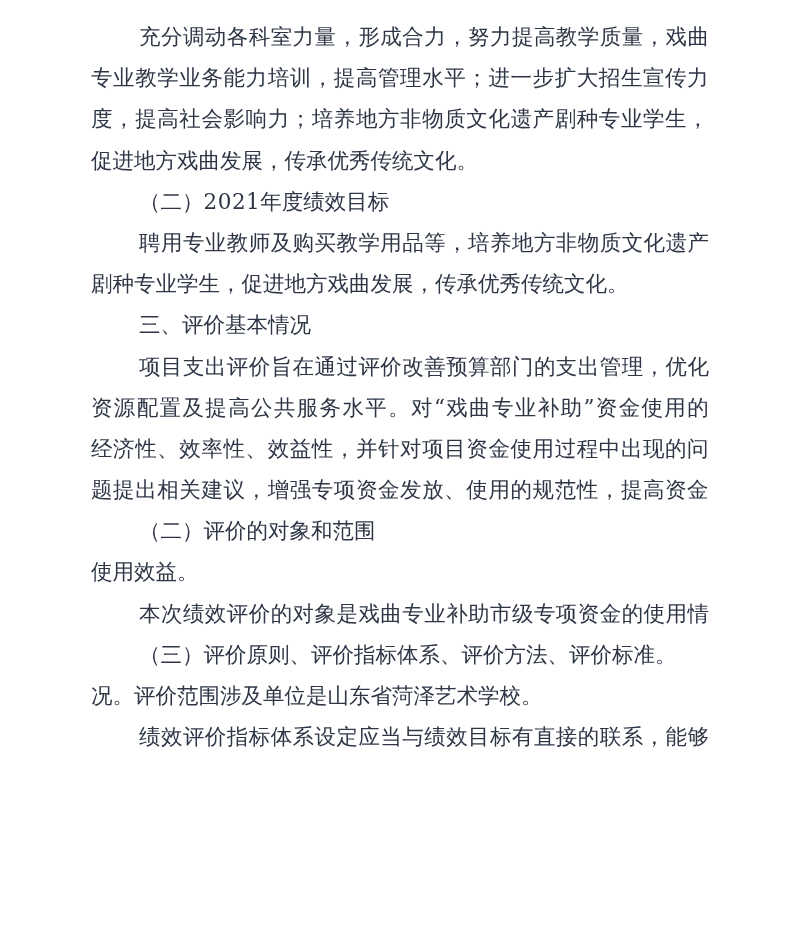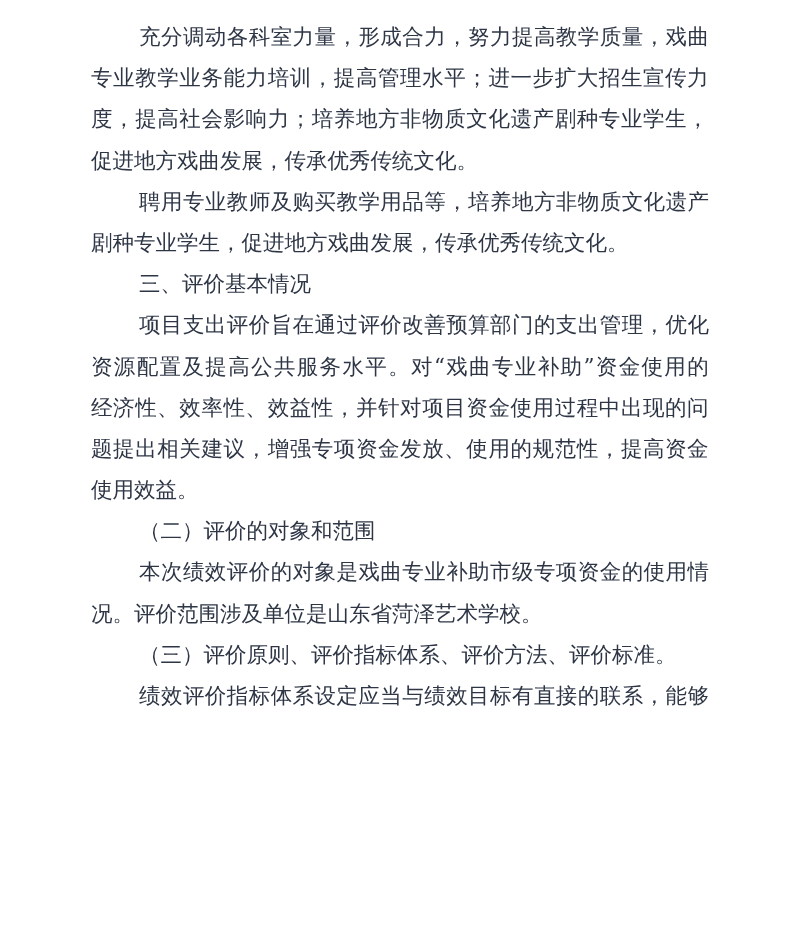--- a/index.html
+++ b/index.html
@@ -143,20 +143,21 @@
         <span>产</span>
         <span>剧</span>
         <span>种</span>
         <span>专</span>
         <span>业</span>
         <span>学</span>
         <span>生</span>
         <span>，</span>
       </div>
       <div class="line"><span>促</span><span>进</span><span>地</span><span>方</span><span>戏</span><span>曲</span><span>发</span><span>展</span><span>，</span><span>传</span><span>承</span><span>优</span><span>秀</span><span>传</span><span>统</span><span>文</span><span>化</span><span>。</span></div>
+      <div class="line ind2"><span>（</span><span>二</span><span>）</span><span class="num">2</span><span class="num">0</span><span class="num">2</span><span class="num">1</span><span>年</span><span>度</span><span>绩</span><span>效</span><span>目</span><span>标</span></div>
       <div class="line justify">
         <span class="lead ind2">聘</span>
         <span>用</span>
         <span>专</span>
         <span>业</span>
         <span>教</span>
         <span>师</span>
         <span>及</span>
         <span>购</span>
         <span>买</span>
@@ -291,22 +292,22 @@
         <span>的</span>
         <span>规</span>
         <span>范</span>
         <span>性</span>
         <span>，</span>
         <span>提</span>
         <span>高</span>
         <span>资</span>
         <span>金</span>
       </div>
+      <div class="line ind2"><span>（</span><span>二</span><span>）</span><span>评</span><span>价</span><span>的</span><span>对</span><span>象</span><span>和</span><span>范</span><span>围</span></div>
       <div class="line"><span>使</span><span>用</span><span>效</span><span>益</span><span>。</span></div>
-      <div class="line ind2"><span>（</span><span>二</span><span>）</span><span>评</span><span>价</span><span>的</span><span>对</span><span>象</span><span>和</span><span>范</span><span>围</span></div>
       <div class="line justify">
         <span class="lead ind2">本</span>
         <span>次</span>
         <span>绩</span>
         <span>效</span>
         <span>评</span>
         <span>价</span>
         <span>的</span>
         <span>对</span>
         <span>象</span>
@@ -321,22 +322,22 @@
         <span>级</span>
         <span>专</span>
         <span>项</span>
         <span>资</span>
         <span>金</span>
         <span>的</span>
         <span>使</span>
         <span>用</span>
         <span>情</span>
       </div>
+      <div class="line ind2"><span>（</span><span>三</span><span>）</span><span>评</span><span>价</span><span>原</span><span>则</span><span>、</span><span>评</span><span>价</span><span>指</span><span>标</span><span>体</span><span>系</span><span>、</span><span>评</span><span>价</span><span>方</span><span>法</span><span>、</span><span>评</span><span>价</span><span>标</span><span>准</span><span>。</span></div>
       <div class="line"><span>况</span><span>。</span><span>评</span><span>价</span><span>范</span><span>围</span><span>涉</span><span>及</span><span>单</span><span>位</span><span>是</span><span>山</span><span>东</span><span>省</span><span>菏</span><span>泽</span><span>艺</span><span>术</span><span>学</span><span>校</span><span>。</span></div>
-      <div class="line ind2"><span>（</span><span>三</span><span>）</span><span>评</span><span>价</span><span>原</span><span>则</span><span>、</span><span>评</span><span>价</span><span>指</span><span>标</span><span>体</span><span>系</span><span>、</span><span>评</span><span>价</span><span>方</span><span>法</span><span>、</span><span>评</span><span>价</span><span>标</span><span>准</span><span>。</span></div>
       <div class="line justify">
         <span class="lead ind2">绩</span>
         <span>效</span>
         <span>评</span>
         <span>价</span>
         <span>指</span>
         <span>标</span>
         <span>体</span>
         <span>系</span>
         <span>设</span>

